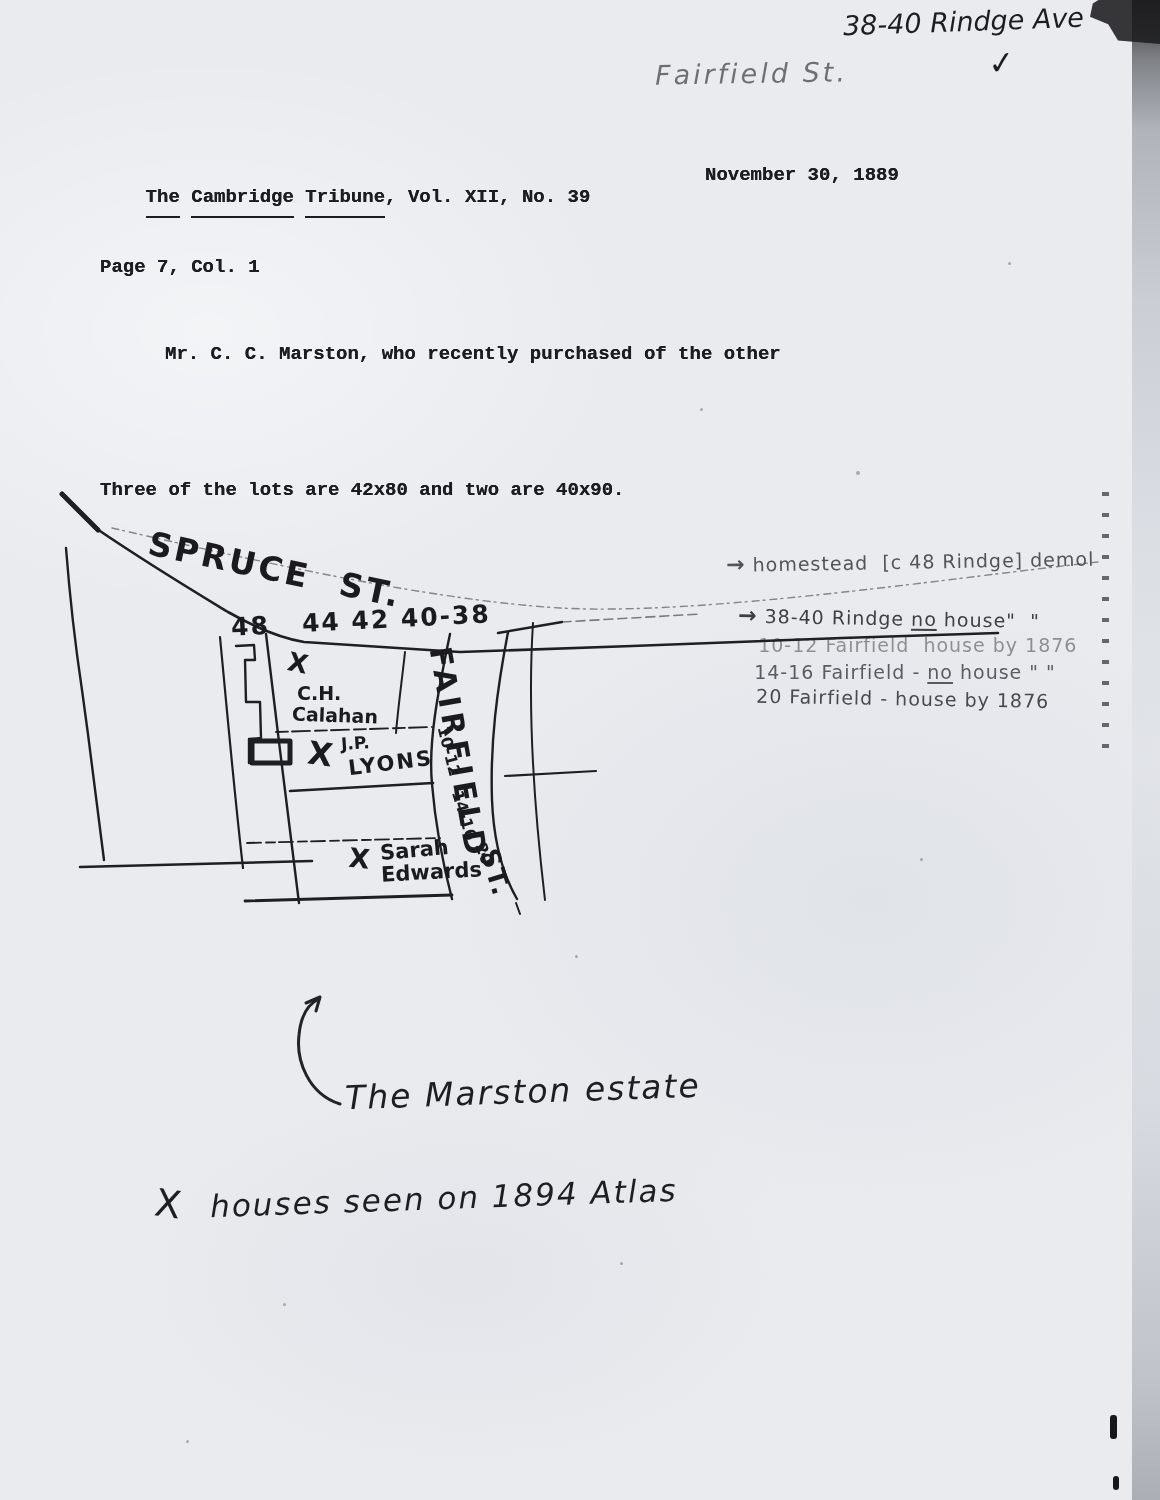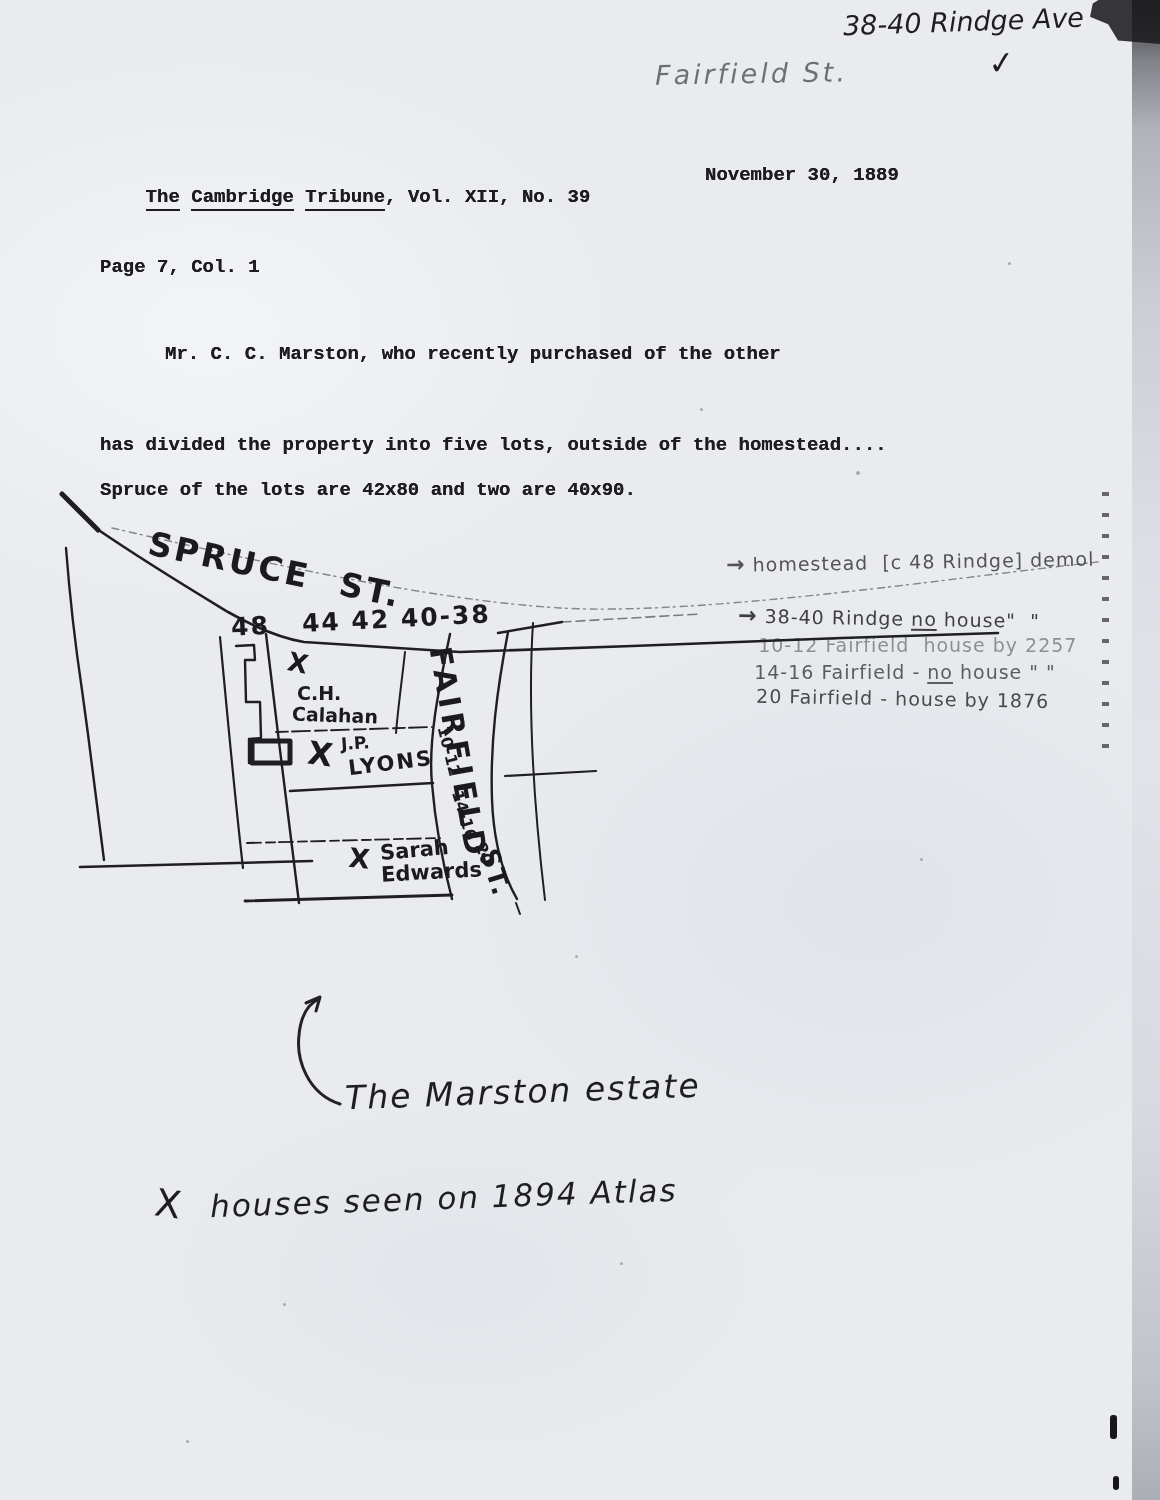--- a/index.html
+++ b/index.html
@@ -12,21 +12,21 @@
       radial-gradient(ellipse 500px 300px at 40% 85%, rgba(210,214,220,.3), transparent 70%);
     font-family:"DejaVu Sans",sans-serif;
   }
   .abs{position:absolute;}
   
   .tw{
     font-family:Liberation Mono, monospace;
     font-weight:700;font-size:19px;color:#1d1d20;white-space:pre;
     text-shadow:0 0 .6px #1d1d20;
   }
-  .tw-u{border-bottom:2.5px solid #1d1d20;padding-bottom:1px;margin-top:24px;}
+  .tw-u{border-bottom:2.5px solid #1d1d20;padding-bottom:8px;margin-top:24px;}
   
   .hand-print{font-family:"DejaVu Sans",sans-serif;color:#212126;letter-spacing:1px;white-space:pre;}
   .hand-script{font-family:"DejaVu Sans",sans-serif;font-style:italic;color:#1e1e22;white-space:pre;}
   .map-hand{font-family:"DejaVu Sans",sans-serif;font-weight:700;color:#1b1b1f;white-space:pre;}
   .und{text-decoration:underline;text-decoration-thickness:2px;text-underline-offset:3px;}
   .note-row{font-size:19px;}
   .note-arrow{font-weight:700;font-size:22px;margin-right:8px;letter-spacing:0;}
   
   .edge-band{
     right:0;top:0;width:28px;height:1500px;
@@ -86,22 +86,21 @@
   <div class="abs hand-script" style="left:988px;top:44px;font-size:32px;transform:rotate(-6deg);font-style:normal;font-weight:700;">✓</div>
   <div class="abs hand-script" style="left:655px;top:58px;font-size:27px;opacity:.6;letter-spacing:3px;transform:rotate(-1deg);">Fairfield St.</div>
 
   <div class="abs tw" style="left:100px;top:164px;">
     <span class="tw-u">The</span><span> </span><span class="tw-u">Cambridge</span><span> </span><span class="tw-u">Tribune</span><span>, Vol. XII, No. 39</span>
   </div>
   <div class="abs tw" style="left:705px;top:164px;">November 30, 1889</div>
   <div class="abs tw" style="left:100px;top:256px;">Page 7, Col. 1</div>
 
   <div class="abs tw" style="left:165px;top:343px;">Mr. C. C. Marston, who recently purchased of the other</div>
-  <div class="abs tw" style="left:100px;top:434px;">has divided the property into five lots, outside of the homestead....</div>
-  <div class="abs tw" style="left:100px;top:479px;">Spruce of the lots are 42x80 and two are 40x90.</div>
+  <div class="abs tw" style="left:100px;top:479px;">Three of the lots are 42x80 and two are 40x90.</div>
 
   <div class="abs map-hand" style="left:146px;top:550px;font-size:33px;letter-spacing:3px;word-spacing:16px;transform:rotate(12deg);">SPRUCE ST.</div>
   <div class="abs map-hand" style="left:231px;top:606px;font-size:25px;letter-spacing:2px;transform:rotate(-3deg);">48   44 42 40-38</div>
 
   <div class="abs map-hand" style="left:288px;top:648px;font-size:26px;transform:rotate(12deg);">X</div>
   <div class="abs map-hand" style="left:297px;top:682px;font-size:19px;font-weight:600;">C.H.</div>
   <div class="abs map-hand" style="left:292px;top:704px;font-size:19px;font-weight:600;transform:rotate(2deg);">Calahan</div>
 
   <div class="abs map-hand" style="left:308px;top:735px;font-size:32px;transform:rotate(8deg);">X</div>
   <div class="abs map-hand" style="left:341px;top:733px;font-size:17px;transform:rotate(-4deg);">J.P.</div>
@@ -117,21 +116,21 @@
   <div class="abs map-hand" style="left:466px;top:788px;font-size:16px;transform:rotate(73deg);transform-origin:left top;">14-16</div>
   <div class="abs map-hand" style="left:489px;top:840px;font-size:16px;transform:rotate(70deg);transform-origin:left top;">20</div>
 
   <div class="abs hand-print note-row" style="left:698px;top:527px;opacity:.75;transform:rotate(-1deg);">
     <span class="note-arrow">→</span><span>homestead  [c 48 Rindge] demol</span><span class="und"></span><span></span>
   </div>
   <div class="abs hand-print note-row" style="left:710px;top:583px;opacity:.85;transform:rotate(1deg);">
     <span class="note-arrow">→</span><span>38-40 Rindge </span><span class="und">no</span><span> house"  "</span>
   </div>
   <div class="abs hand-print note-row" style="left:722px;top:610px;opacity:.45;">
-    <span class="note-arrow"></span><span>10-12 Fairfield  house by 2257</span><span class="und"></span><span></span>
+    <span class="note-arrow"></span><span>10-12 Fairfield  house by 1876</span><span class="und"></span><span></span>
   </div>
   <div class="abs hand-print note-row" style="left:718px;top:637px;opacity:.7;">
     <span class="note-arrow"></span><span>14-16 Fairfield - </span><span class="und">no</span><span> house " "</span>
   </div>
   <div class="abs hand-print note-row" style="left:720px;top:663px;opacity:.8;transform:rotate(1deg);">
     <span class="note-arrow"></span><span>20 Fairfield - house by 1876</span><span class="und"></span><span></span>
   </div>
 
   <div class="abs hand-script" style="left:345px;top:1072px;font-size:33px;letter-spacing:2px;transform:rotate(-2deg);">The Marston estate</div>
   <div class="abs hand-script" style="left:155px;top:1182px;font-size:38px;font-style:normal;transform:rotate(8deg);">X</div>

